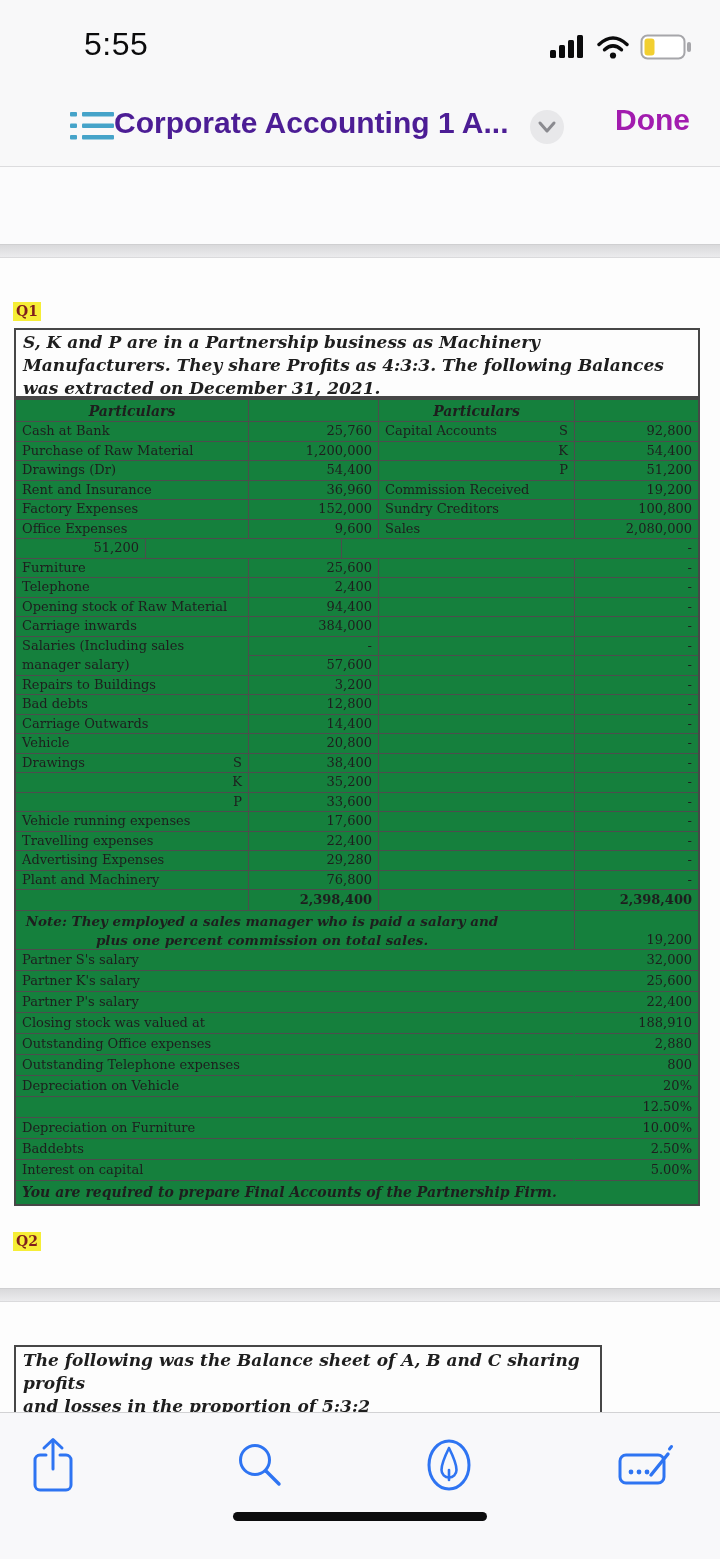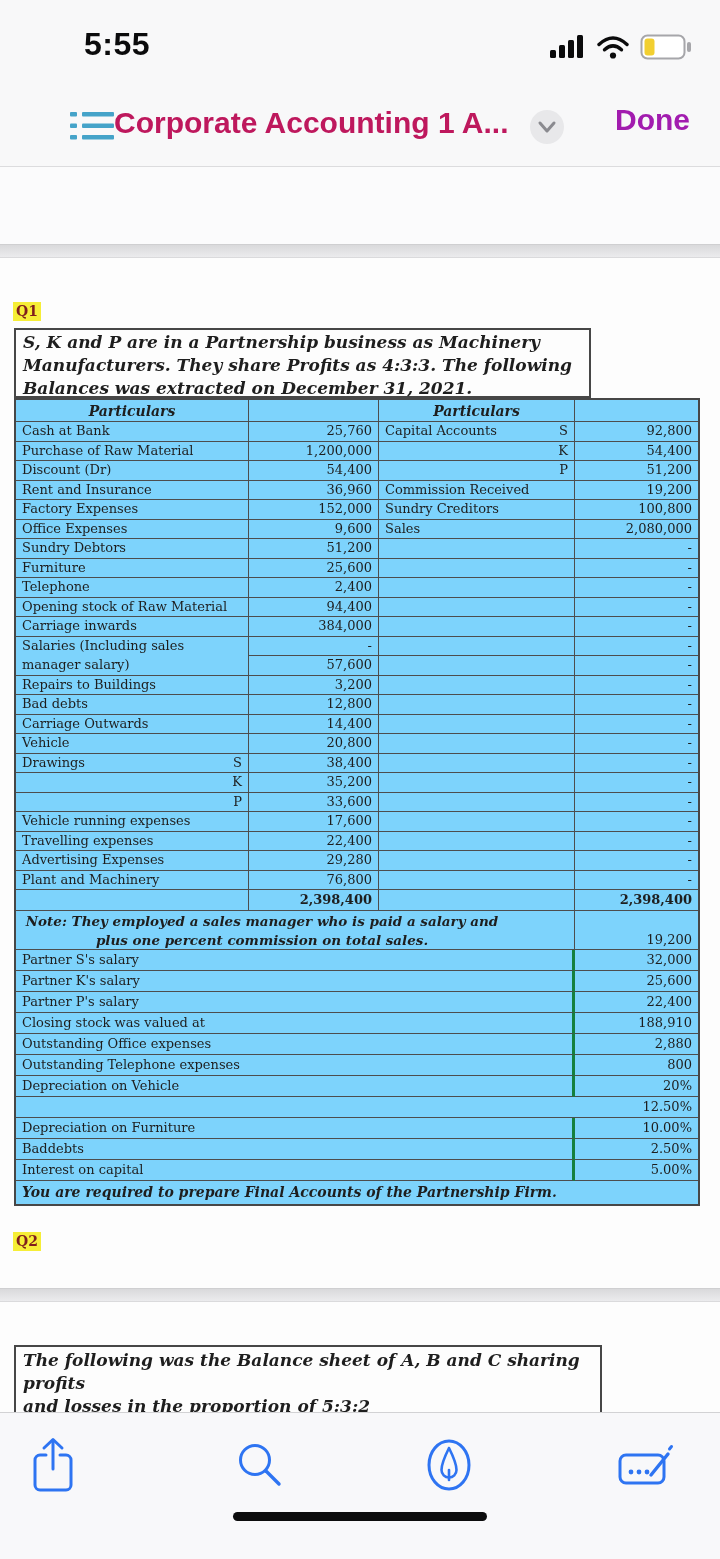--- a/index.html
+++ b/index.html
@@ -2,46 +2,46 @@
 <html><head>
 <meta charset="utf-8">
 <style>
   * { margin:0; padding:0; box-sizing:border-box; }
   html,body { width:720px; height:1559px; overflow:hidden; }
   body { font-family:"Liberation Sans", sans-serif; background:#fafafa; }
   .screen { position:relative; width:720px; height:1559px; background:#fbfbfc; overflow:hidden; }
 
   
   .top-chrome { position:absolute; top:0; left:0; right:0; height:167px; background:#f8f8f9; border-bottom:1px solid #dcdcde; z-index:5; }
-  .time { position:absolute; left:84px; top:26px; font-size:32px; font-weight:700; color:#0b0b0c; letter-spacing:.5px; }
+  .time { position:absolute; left:84px; top:26px; font-size:32px; font-weight:400; color:#0b0b0c; letter-spacing:.5px; }
   .status-icons { position:absolute; right:28px; top:34px; display:flex; align-items:center; gap:10px; }
-  .nav-title { position:absolute; left:114px; top:106px; font-size:30px; font-weight:700; color:#be185d; white-space:nowrap; }
+  .nav-title { position:absolute; left:114px; top:106px; font-size:30px; font-weight:700; color:#4c1d95; white-space:nowrap; }
   .list-button { position:absolute; left:70px; top:110px; width:46px; height:32px; cursor:pointer; }
   .chevron-button { position:absolute; left:530px; top:110px; width:34px; height:34px; border-radius:50%; background:#e8e8ea; display:flex; align-items:center; justify-content:center; cursor:pointer; }
   .done-button { position:absolute; right:30px; top:103px; font-size:30px; font-weight:600; color:#a21caf; background:none; border:none; cursor:pointer; font-family:"Liberation Sans",sans-serif; }
 
   
   .separator { position:absolute; left:0; right:0; height:14px; background:linear-gradient(#d9d9db,#ebebed); border-top:1px solid #cfcfd1; border-bottom:1px solid #dadadc; z-index:2; }
   .sep-1 { top:244px; }
   .sep-2 { top:1288px; }
 
   
   .page { position:absolute; left:0; right:0; background:#fdfdfd; z-index:1; }
   .page-1 { top:258px; height:1030px; }
   .page-2 { top:1302px; height:110px; }
 
   .doc { font-family:"DejaVu Serif", serif; color:#1e1e1e; }
   .q-label { position:absolute; left:13px; font-family:"DejaVu Serif",serif; font-weight:700; font-size:14px; color:#7f1d1d; background:#f6ee37; padding:0 3px; line-height:19px; }
   .q1-label { top:44px; }
   .q2-label { top:974px; }
 
-  .intro-box { position:absolute; left:14px; top:70px; width:577px; height:70px; border:2px solid #474747; padding:1px 7px; font-weight:700; font-style:italic; font-size:17px; line-height:23px; background:#fdfdfd; }
+  .intro-box { position:absolute; left:14px; top:70px; width:686px; height:70px; border:2px solid #474747; padding:1px 7px; font-weight:700; font-style:italic; font-size:17px; line-height:23px; background:#fdfdfd; }
 
   
-  .tb { position:absolute; left:14px; top:140px; width:686px; border:2px solid #474747; background:#7dd3fc; }
+  .tb { position:absolute; left:14px; top:140px; width:686px; border:2px solid #474747; background:#15803d; }
   .trow, .hrow, .arow { display:flex; }
   .cell { border-bottom:1px solid #4d4d4d; font-size:13px; line-height:18px; padding:0 6px; overflow:hidden; white-space:nowrap; display:flex; align-items:center; }
   .c1 { width:233px; border-right:1px solid #4d4d4d; }
   .c2 { width:130px; border-right:1px solid #4d4d4d; }
   .c3 { width:196px; border-right:1px solid #4d4d4d; }
   .c4 { flex:1; }
   .lab { justify-content:space-between; }
   .amt { justify-content:flex-end; }
   .trow .cell { height:19.5px; }
   .nb { border-bottom:none; }
@@ -154,21 +154,21 @@
             </div>
             <div class="cell c2 amt">1,200,000</div>
             <div class="cell c3 lab">
               <span></span>
               <span class="sub">K</span>
             </div>
             <div class="cell c4 amt">54,400</div>
           </div>
           <div class="trow">
             <div class="cell c1 lab">
-              <span>Discount (Dr)</span>
+              <span>Drawings (Dr)</span>
               <span class="sub"></span>
             </div>
             <div class="cell c2 amt">54,400</div>
             <div class="cell c3 lab">
               <span></span>
               <span class="sub">P</span>
             </div>
             <div class="cell c4 amt">51,200</div>
           </div>
           <div class="trow">
@@ -201,24 +201,20 @@
               <span class="sub"></span>
             </div>
             <div class="cell c2 amt">9,600</div>
             <div class="cell c3 lab">
               <span>Sales</span>
               <span class="sub"></span>
             </div>
             <div class="cell c4 amt">2,080,000</div>
           </div>
           <div class="trow">
-            <div class="cell c1 lab">
-              <span>Sundry Debtors</span>
-              <span class="sub"></span>
-            </div>
             <div class="cell c2 amt">51,200</div>
             <div class="cell c3 lab">
               <span></span>
               <span class="sub"></span>
             </div>
             <div class="cell c4 amt">-</div>
           </div>
           <div class="trow">
             <div class="cell c1 lab">
               <span>Furniture</span>

